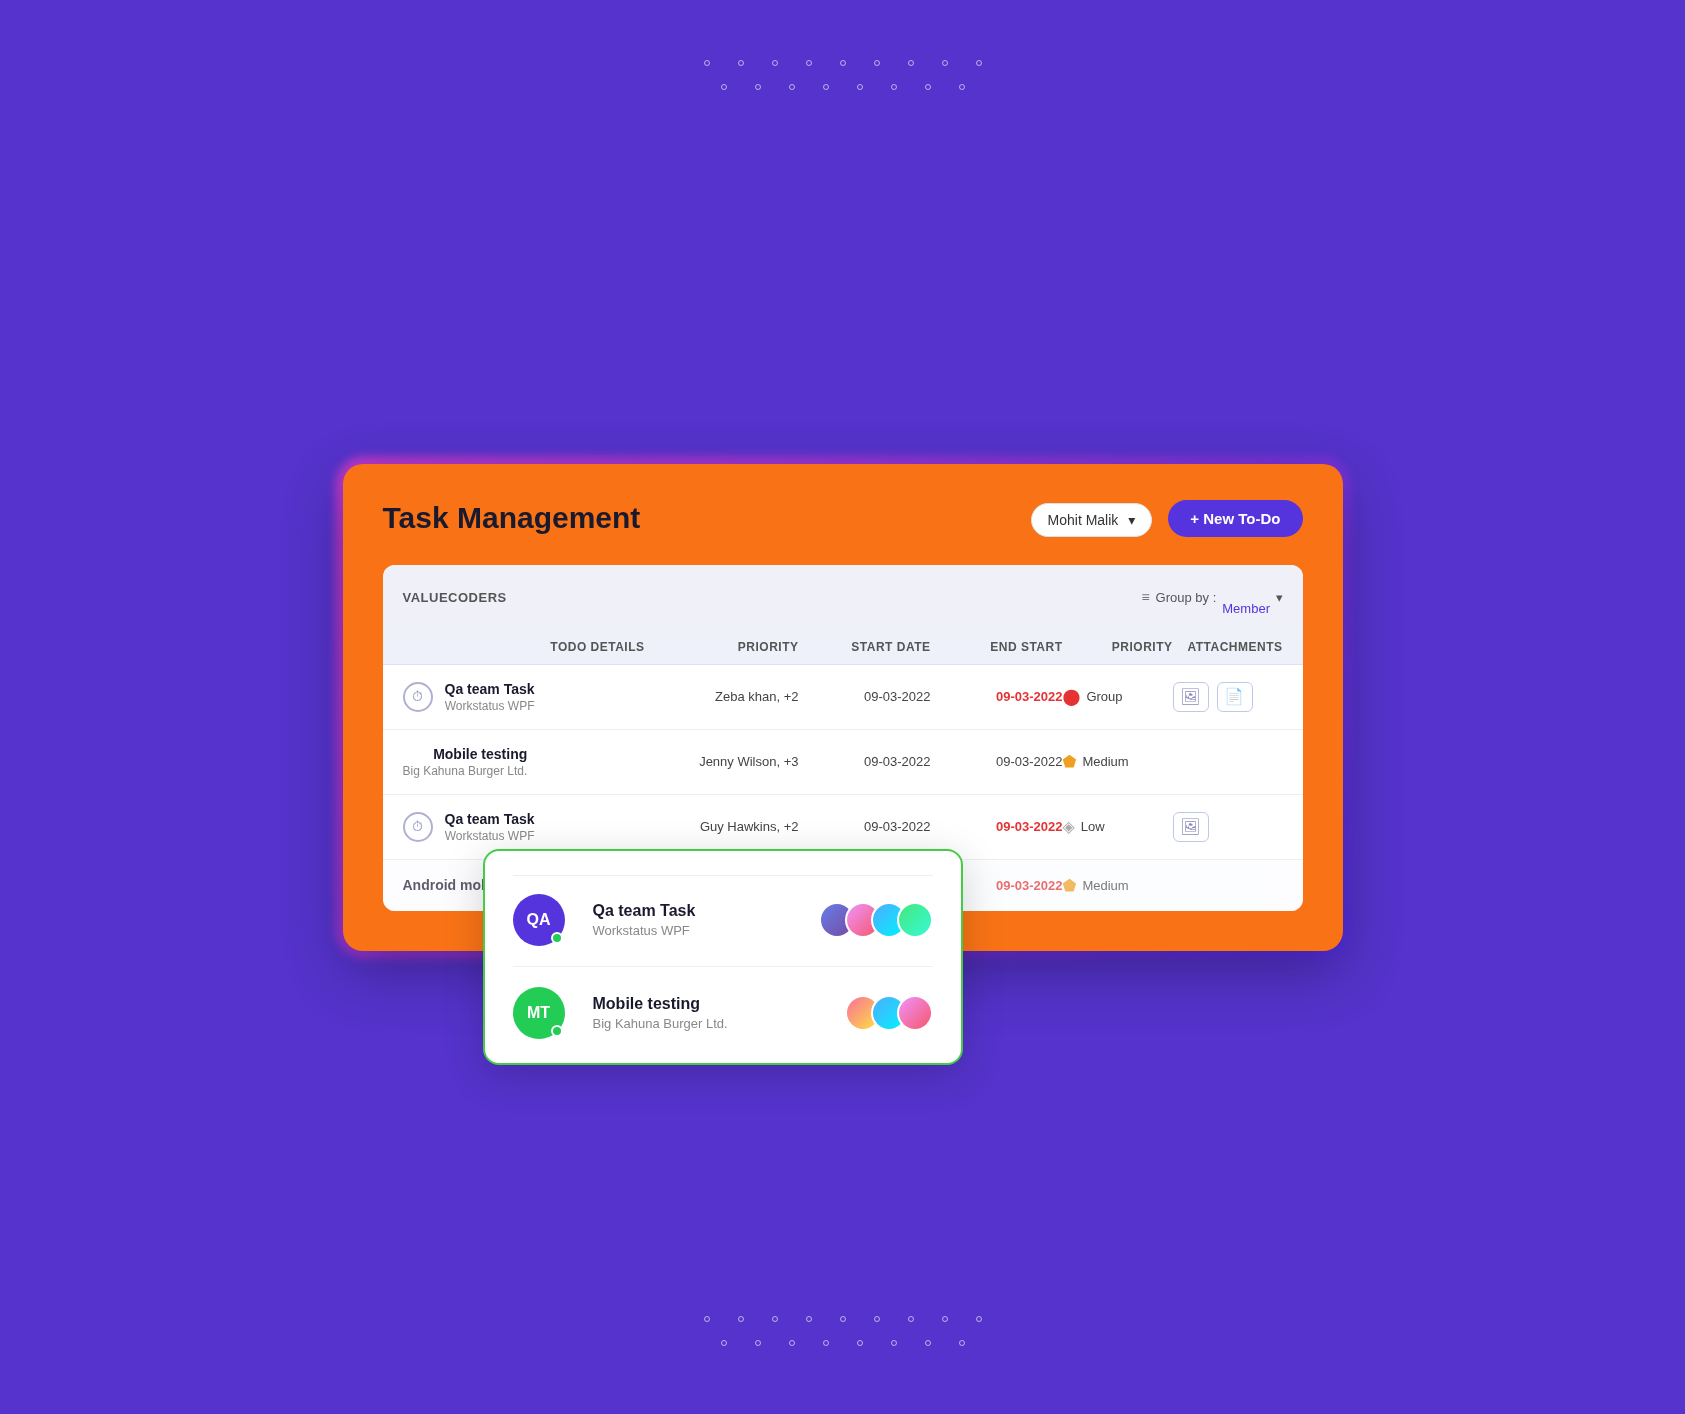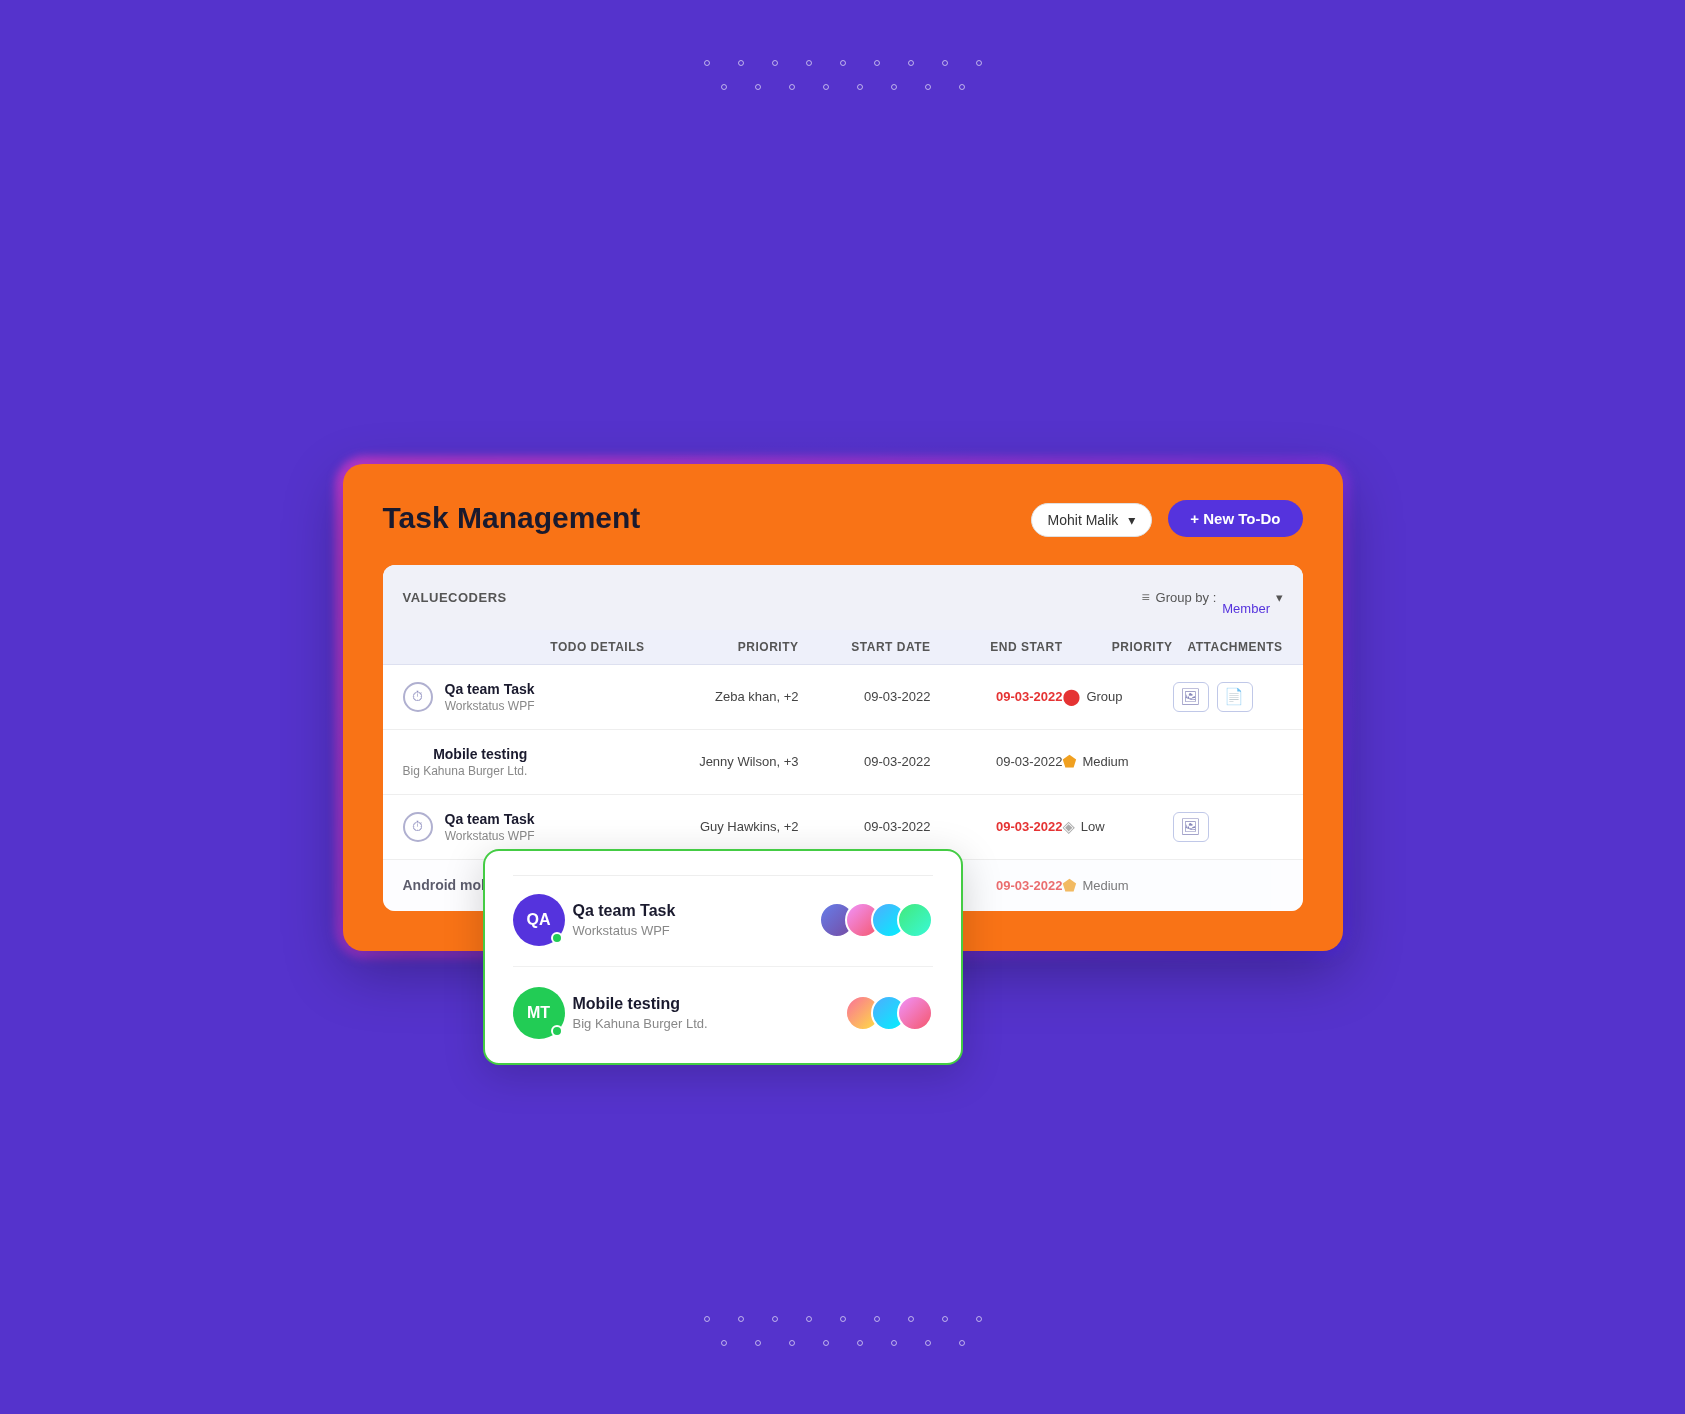--- a/index.html
+++ b/index.html
@@ -315,21 +315,21 @@
 
     .popup-item:last-child {
       border-bottom: none;
       margin-bottom: 0;
       padding-bottom: 0;
     }
 
     .popup-item-left {
       display: flex;
       align-items: center;
-      gap: 8px;
+      gap: 28px;
     }
 
     .avatar-circle {
       width: 52px;
       height: 52px;
       border-radius: 50%;
       display: flex;
       align-items: center;
       justify-content: center;
       font-size: 16px;

